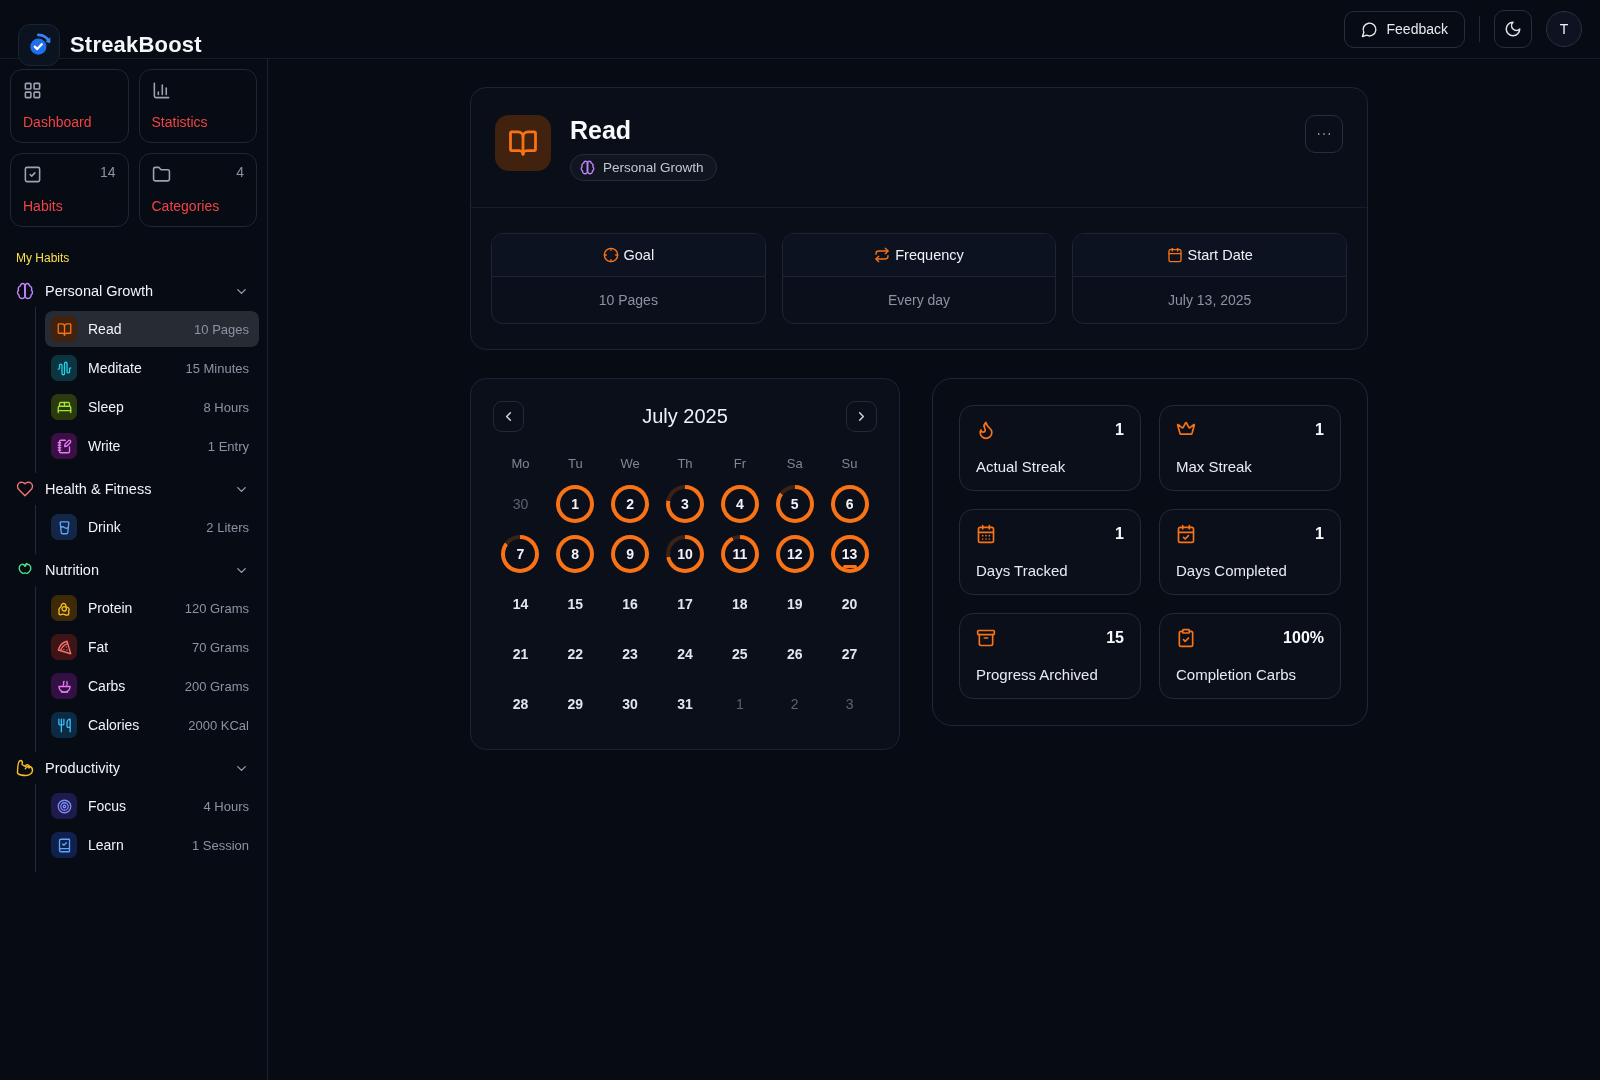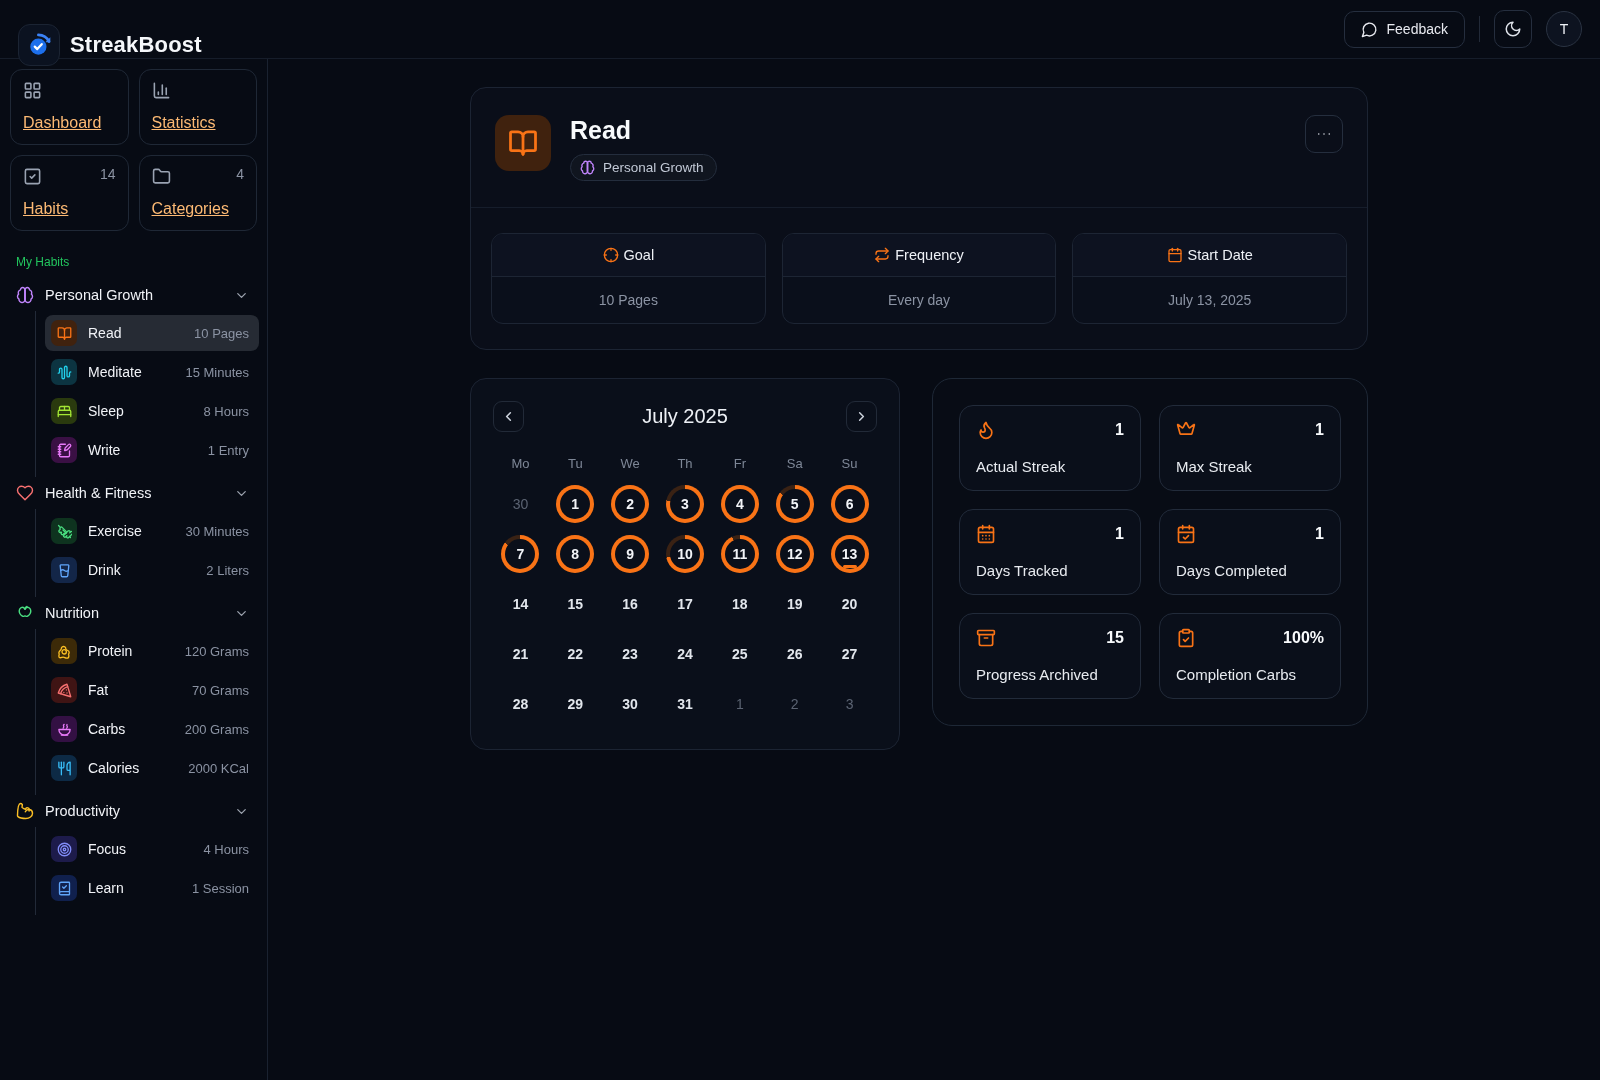--- a/index.html
+++ b/index.html
@@ -45,23 +45,23 @@
     width:268px; min-width:268px; border-right:1px solid #1a2230;
     padding:10px 8px 0 8px; overflow:hidden;
   }
   .nav-grid{ display:grid; grid-template-columns:1fr 1fr; gap:10px; padding:0 2px; }
   .nav-card{
     border:1px solid #1f2836; border-radius:12px; padding:11px 12px 12px;
     display:flex; flex-direction:column; gap:14px; cursor:pointer; background:transparent;
   }
   .nav-card-top{ display:flex; align-items:flex-start; justify-content:space-between; color:#9aa3b2; }
   .nav-card-count{ font-size:14px; color:#8b93a3; line-height:1; }
-  .nav-card-label{ font-size:16px; color:#fdba74;text-decoration:underline; }
-
-  .section-label{ margin:24px 8px 10px; font-size:12px; color:#22c55e; }
+  .nav-card-label{ font-size:14px; color:#ef4444; }
+
+  .section-label{ margin:24px 8px 10px; font-size:12px; color:#fde047; }
 
   .cat-header{ display:flex; align-items:center; gap:11px; padding:7px 10px 7px 8px; cursor:pointer; }
   .cat-name{ flex:1; font-size:14.5px; color:#f1f3f7; }
   .cat-chevron{ color:#9ca3af; }
   .habit-list{ margin-left:27px; border-left:1px solid #222a38; padding:1px 0 6px 0; }
   .habit-row{
     display:flex; align-items:center; gap:11px; margin:3px 0 3px 9px;
     padding:5px 10px 5px 6px; border-radius:8px; cursor:pointer;
   }
   .habit-row.selected{ background:#262b34; }
@@ -311,33 +311,20 @@
             </span>
             <span class="cat-name">Health &amp; Fitness</span>
             <span class="cat-chevron">
               <svg width="15" height="15" viewBox="0 0 24 24" fill="none" stroke="currentColor" stroke-width="2" stroke-linecap="round" stroke-linejoin="round">
                 <path d="m6 9 6 6 6-6"></path>
               </svg>
             </span>
           </div>
           <div class="habit-list">
             <div class="habit-row">
-              <span class="habit-icon" style="background:#0e331f;color:#4ade80">
-                <svg width="15" height="15" viewBox="0 0 24 24" fill="none" stroke="currentColor" stroke-width="2.1" stroke-linecap="round" stroke-linejoin="round">
-                  <path d="M14.4 14.4 9.6 9.6"></path>
-                  <path d="M18.7 21.5a2 2 0 1 1-2.9-2.8l-1.7 1.7a2 2 0 1 1-2.9-2.8l6.4-6.4a2 2 0 1 1 2.8 2.9l1.8-1.8a2 2 0 1 1 2.8 2.9z"></path>
-                  <path d="m21.5 21.5-1.4-1.4"></path>
-                  <path d="M3.9 3.9 2.5 2.5"></path>
-                  <path d="M6.4 12.8a2 2 0 1 1-2.8-2.9l1.7-1.7a2 2 0 1 1 2.9-2.8l6.4 6.4a2 2 0 1 1-2.9 2.8l-1.7 1.8a2 2 0 1 1-2.8-2.9z"></path>
-                </svg>
-              </span>
-              <span class="habit-name">Exercise</span>
-              <span class="habit-val">30 Minutes</span>
-            </div>
-            <div class="habit-row">
               <span class="habit-icon" style="background:#132648;color:#60a5fa">
                 <svg width="15" height="15" viewBox="0 0 24 24" fill="none" stroke="currentColor" stroke-width="2.1" stroke-linecap="round" stroke-linejoin="round">
                   <path d="M5.1 4.1A1 1 0 0 1 6.1 3h11.8a1 1 0 0 1 1 1.1L17.2 20.2A2 2 0 0 1 15.2 22H8.8a2 2 0 0 1-2-1.8z"></path>
                   <path d="M6 12a5 5 0 0 1 6 0 5 5 0 0 0 6 0"></path>
                 </svg>
               </span>
               <span class="habit-name">Drink</span>
               <span class="habit-val">2 Liters</span>
             </div>
           </div>

